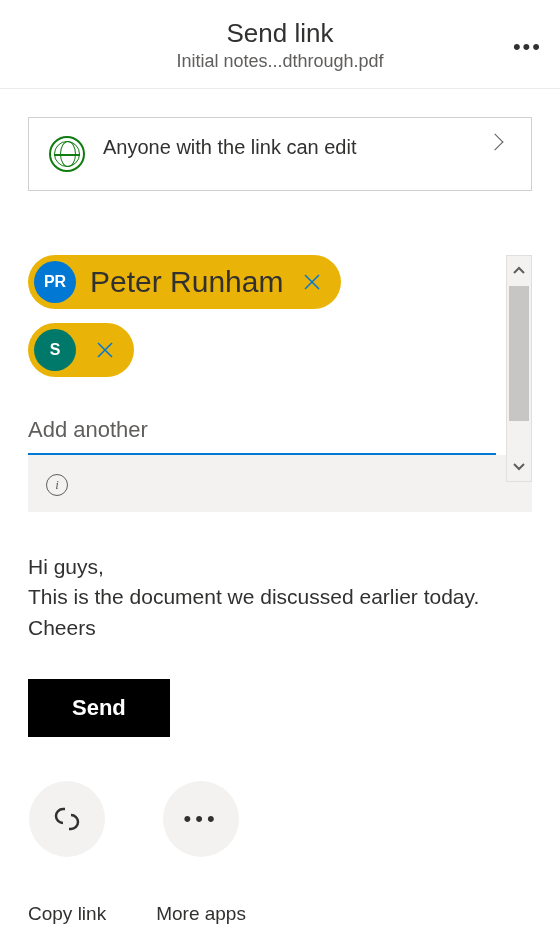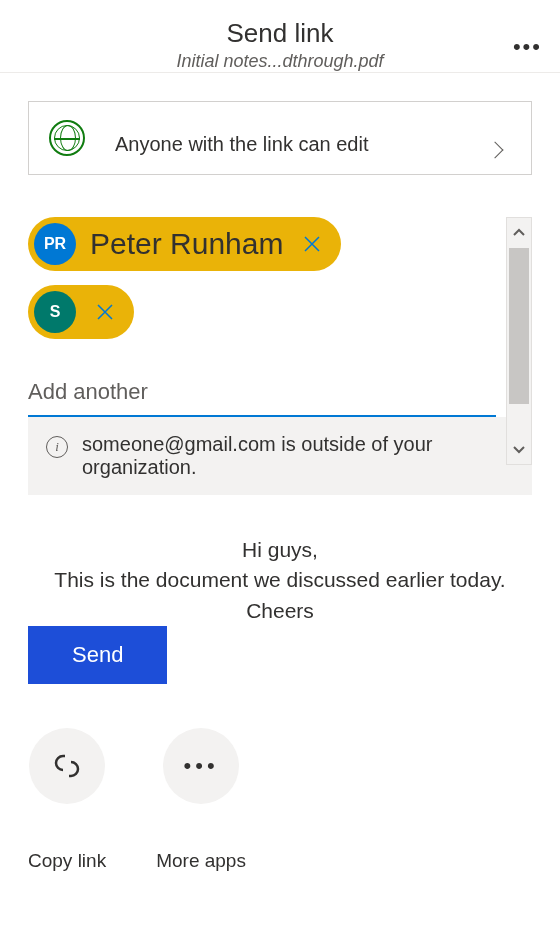--- a/index.html
+++ b/index.html
@@ -4,55 +4,54 @@
   <style>
     * { box-sizing: border-box; margin: 0; padding: 0; }
     body {
       font-family: "Segoe UI", -apple-system, sans-serif;
       background: #ffffff;
       width: 560px;
       color: #323130;
     }
     .header {
       text-align: center;
-      padding: 18px 20px 0;
+      padding: 18px 20px 16px;
       border-bottom: 1px solid #edebe9;
       position: relative;
     }
     .header-title {
       font-size: 26px;
       font-weight: 400;
       color: #323130;
     }
     .header-subtitle {
       font-size: 18px;
       color: #605e5c;
       margin-top: 2px;
-      font-style: italic;
     }
     .more-btn {
       position: absolute;
       right: 18px;
       top: 34px;
       font-size: 22px;
       letter-spacing: 2px;
       cursor: pointer;
       color: #323130;
     }
     .content {
       padding: 28px;
     }
     .perm-row {
       border: 1px solid #d2d0ce;
       padding: 18px 20px;
       display: flex;
-      align-items: flex-end;
-      gap: 30px;
-      cursor: pointer;
-      margin-bottom: 42px;
+      align-items: flex-start;
+      gap: 18px;
+      cursor: pointer;
+      margin-bottom: 64px;
     }
     .globe-icon {
       width: 36px;
       height: 36px;
       border: 2px solid #107c10;
       border-radius: 50%;
       position: relative;
       flex-shrink: 0;
     }
     .globe-icon::before {
@@ -193,29 +192,29 @@
       flex-shrink: 0;
       margin-top: 3px;
       color: #605e5c;
     }
     .message {
       font-size: 21px;
       line-height: 1.45;
       margin-top: 40px;
       white-space: pre-line;
       color: #323130;
-      text-align: center;
     }
     .send-btn {
-      background: #1d4ed8;
+      background: #000000;
       color: #fff;
       border: none;
       font-size: 22px;
-      font-weight: 400;
+      font-weight: 700;
       padding: 16px 44px;
+      margin-top: 36px;
       cursor: pointer;
     }
     .actions {
       display: flex;
       gap: 50px;
       margin-top: 44px;
     }
     .action {
       display: flex;
       flex-direction: column;
@@ -273,21 +272,20 @@
         <svg width="18" height="18" viewBox="0 0 18 18">
             <path d="M2 2 L16 16 M16 2 L2 16" stroke="#0078d4" stroke-width="1.5" fill="none"></path>
           </svg>
       </div>
     </div>
 
     <input class="add-input" placeholder="Add another" style="">
 
     <div class="info-banner">
       <div class="info-icon">i</div>
-      <div>someone@gmail.com is outside of your organization.</div>
     </div>
 
     <div class="scrollbar">
       <div class="scroll-arrow">
         <svg viewBox="0 0 16 16">
             <path d="M3 10 L8 5 L13 10" stroke="#605e5c" stroke-width="2" fill="none"></path>
           </svg>
       </div>
       <div class="scroll-thumb"></div>
       <div class="scroll-arrow" style="position:absolute;bottom:0;left:0;right:0">

